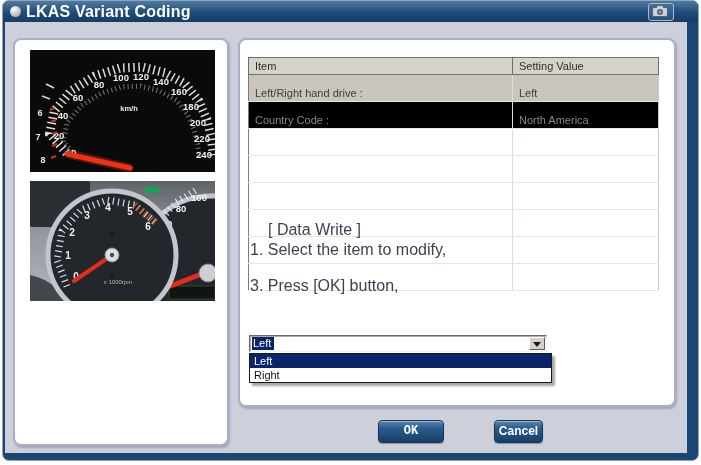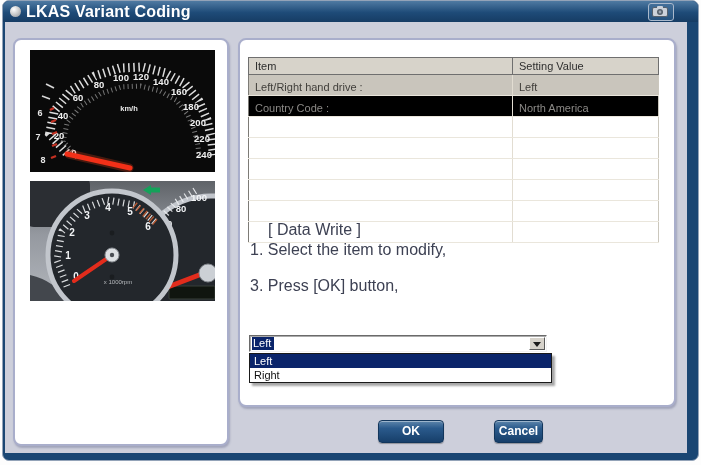--- a/index.html
+++ b/index.html
@@ -24,21 +24,21 @@
   .gauge{position:absolute;display:block;}
   .g1{left:15px;top:10px;width:185px;height:122px;}
   .g2{left:15px;top:141px;width:185px;height:120px;}
   svg text{font-family:"Liberation Sans","DejaVu Sans",sans-serif;}
   
   .stable{position:absolute;left:8px;top:17px;width:410px;border-collapse:collapse;table-layout:fixed;
           background:#fff;border-left:1px solid #7d7b76;border-right:1px solid #cbc7bd;
           border-bottom:1px solid #d8d4ca;}
   .stable th{height:16px;background:#d7d3ca;border:1px solid #6f6f6f;font-size:11px;font-weight:normal;
              text-align:left;padding:0 0 0 6px;color:#2e2e2e;margin-left:11px;}
-  .stable td{height:16px;font-size:11px;padding:4px 0 0 6px;border-bottom:1px solid #eae6dc;
+  .stable td{height:16px;font-size:11px;padding:10px 0 0 6px;border-bottom:1px solid #eae6dc;
              border-right:1px solid #e2ddd2;color:#2f2d2a;overflow:hidden;white-space:nowrap;margin-top:20px;}
   .stable td:last-child{border-right:none;}
   .stable tr.sel td{background:#c9c5bc;color:#403e3a;}
   .stable tr.alt td{background:#000000;color:#8b8986;}
   .dwrite{position:absolute;left:28px;top:181px;font-size:16px;color:#3d4153;}
   .step{position:absolute;left:10px;font-size:16px;color:#3d4153;}
   .s1{top:201px;} .s2{top:227px;} .s3{top:237px;}
   
   .combo{position:absolute;left:9px;top:295px;width:298px;height:17px;background:#fff;
          border:1px solid;border-color:#6a6a6a #f2f2f2 #f2f2f2 #6a6a6a;
@@ -51,21 +51,21 @@
        border-top:5px solid #1b1b1b;border-bottom:none;}
   .dropdown{position:absolute;left:9px;top:313px;width:301px;background:#fff;border:1px solid #1a1a1a;
             box-shadow:3px 3px 2px rgba(92,92,92,.55);z-index:5;}
   .opt{height:14px;line-height:14px;font-size:11px;padding-left:4px;color:#111;}
   .opt.selected{background:#0a246a;color:#fff;}
   
   .btn{position:absolute;top:398px;height:23px;border-radius:4px;box-sizing:border-box;
        background:linear-gradient(#5d85ab,#2a5a8c 35%,#173f6a);border:1px solid #12365c;color:#fff;
        font-size:12px;font-weight:bold;text-align:center;line-height:21px;
        box-shadow:inset 0 1px 0 rgba(255,255,255,.4),0 1px 1px rgba(0,0,0,.3);cursor:default;}
-  .ok{left:373px;width:66px;} .cancel{left:489px;width:49px;}
+  .ok{left:373px;width:66px;font-family:Liberation Mono, monospace;} .cancel{left:489px;width:49px;}
   
   .needle1{stroke:#f23018;stroke-width:5;stroke-linecap:round;}
   .nglow{stroke:#ff4a20;stroke-width:9;opacity:.25;stroke-linecap:round;}
   .needle2{stroke:#e22c1c;stroke-width:4;stroke-linecap:round;}
   .needle3{stroke:#e22c1c;stroke-width:5;stroke-linecap:round;}
 </style>
 </head>
 <body>
 
 <div class="stage">

